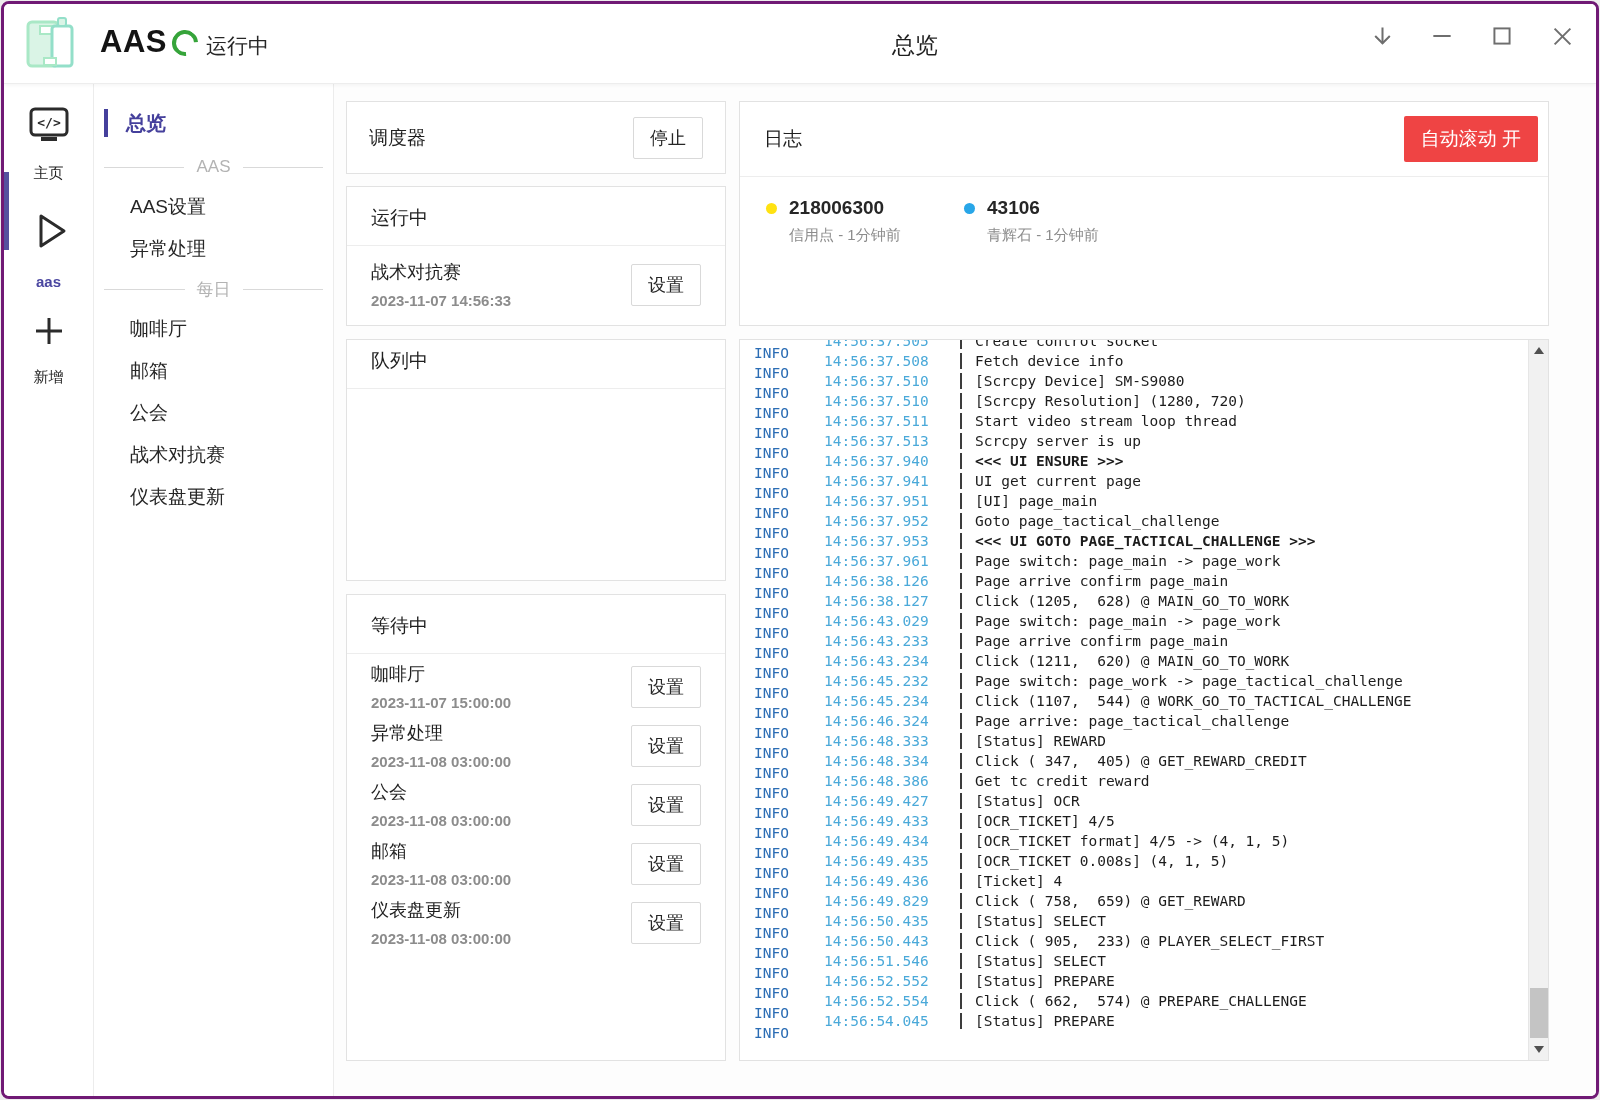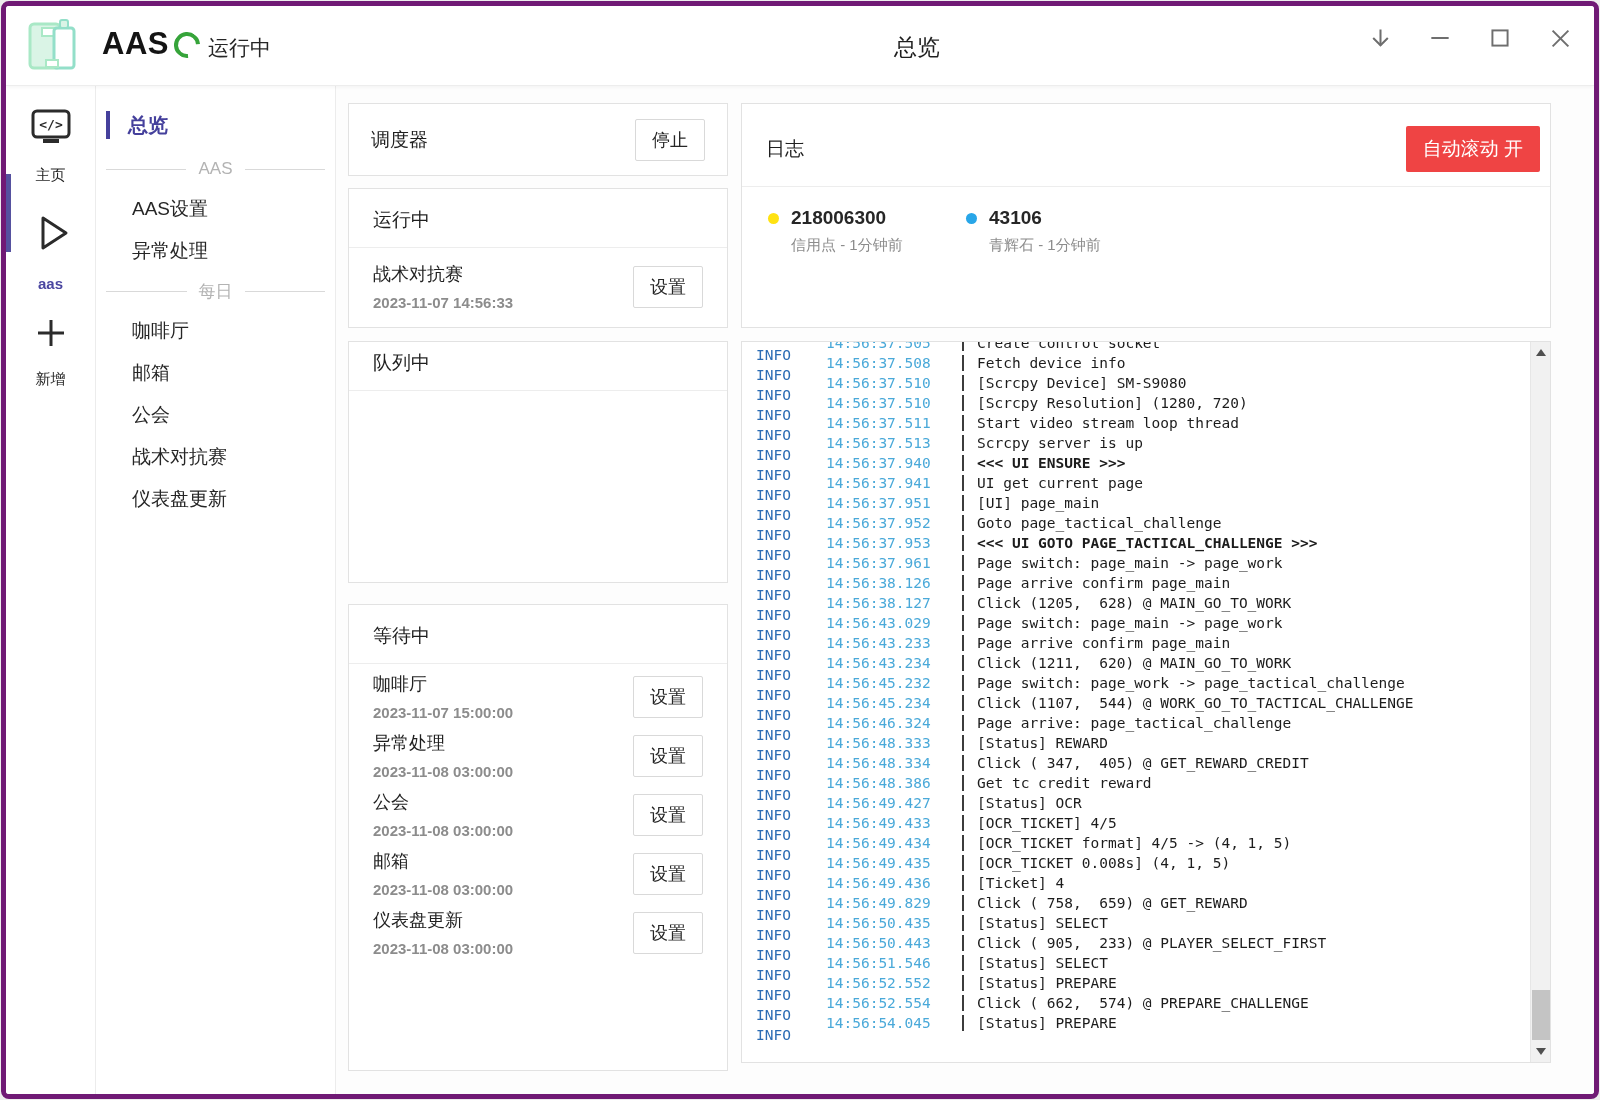--- a/index.html
+++ b/index.html
@@ -1,19 +1,19 @@
 <!DOCTYPE html>
 <html><head>
 <meta charset="utf-8">
 <style>
   * { margin:0; padding:0; box-sizing:border-box; }
   html,body { width:1600px; height:1100px; background:#ededed; font-family:"Liberation Sans","DejaVu Sans",sans-serif; }
   #window {
     position:relative; width:1598px; height:1098px; margin:1px;
-    background:#ffffff; border:5px solid #701a75; border-radius:8px; overflow:hidden;
+    background:#ffffff; border:3px solid #701a75; border-radius:8px; overflow:hidden;
   }
   
   #topbar { position:absolute; left:0; top:0; width:100%; height:80px; background:#fff;
             border-bottom:1px solid #ededed; box-shadow:0 1px 4px rgba(0,0,0,.05); z-index:5; }
   #logo { position:absolute; left:14px; top:8px; }
   #app-name { position:absolute; left:96px; top:20px; font-size:31px; font-weight:800; color:#141414; letter-spacing:.5px; }
   #spinner { position:absolute; left:168px; top:26px; width:26px; height:26px; border-radius:50%;
              border:4px solid #36a43a; border-right-color:transparent; transform:rotate(40deg); }
   #run-status { position:absolute; left:202px; top:28px; font-size:21px; color:#262626; }
   #page-title { position:absolute; left:888px; top:26px; font-size:23px; color:#1f1f1f; }
@@ -47,26 +47,26 @@
   #card-running { left:12px; top:102px; width:380px; height:140px; padding-top:18px; }
   #card-running .card-title { padding-left:24px; }
   .task-row { display:flex; align-items:center; justify-content:space-between; padding:14px 24px 0 24px; }
   .task-name { font-size:18px; color:#1f1f1f; margin-bottom:8px; }
   .task-time { font-size:15px; font-weight:700; color:#8c8c8c; }
   
   #card-queue { left:12px; top:255px; width:380px; height:242px; padding-top:8px; }
   #card-queue .card-title { padding-left:24px; }
   .empty-label { text-align:center; margin-top:16px; font-size:18px; color:#c3c3c3; }
   
-  #card-waiting { left:12px; top:510px; width:380px; height:467px; padding-top:18px;margin-top:8px; }
+  #card-waiting { left:12px; top:510px; width:380px; height:467px; padding-top:18px; }
   #card-waiting .card-title { padding-left:24px; }
   #waiting-rows { padding:8px 24px 0 24px; }
   .wait-row { display:flex; align-items:center; justify-content:space-between; margin-bottom:10px; }
   
-  #card-log { left:405px; top:17px; width:810px; height:225px; padding-top:22px; }
+  #card-log { left:405px; top:17px; width:810px; height:225px; padding-top:14px; }
   #log-head { display:flex; align-items:center; justify-content:space-between; padding:0 10px 0 24px; }
   #autoscroll-btn { background:#ef4444; color:#fff; border:none; border-radius:2px; font-size:19px; padding:10px 17px; font-family:inherit; cursor:default; }
   #log-stats { display:flex; padding:20px 0 0 26px; }
   .stat { width:198px; }
   .stat-top { display:flex; align-items:center; }
   .stat-dot { width:11px; height:11px; border-radius:50%; margin-right:12px; }
   .stat-value { font-size:19px; font-weight:700; color:#262626; }
   .stat-suffix { font-size:15px; color:#999; margin-left:5px; }
   .stat-label { font-size:15px; color:#8c8c8c; margin:7px 0 0 23px; }
   

